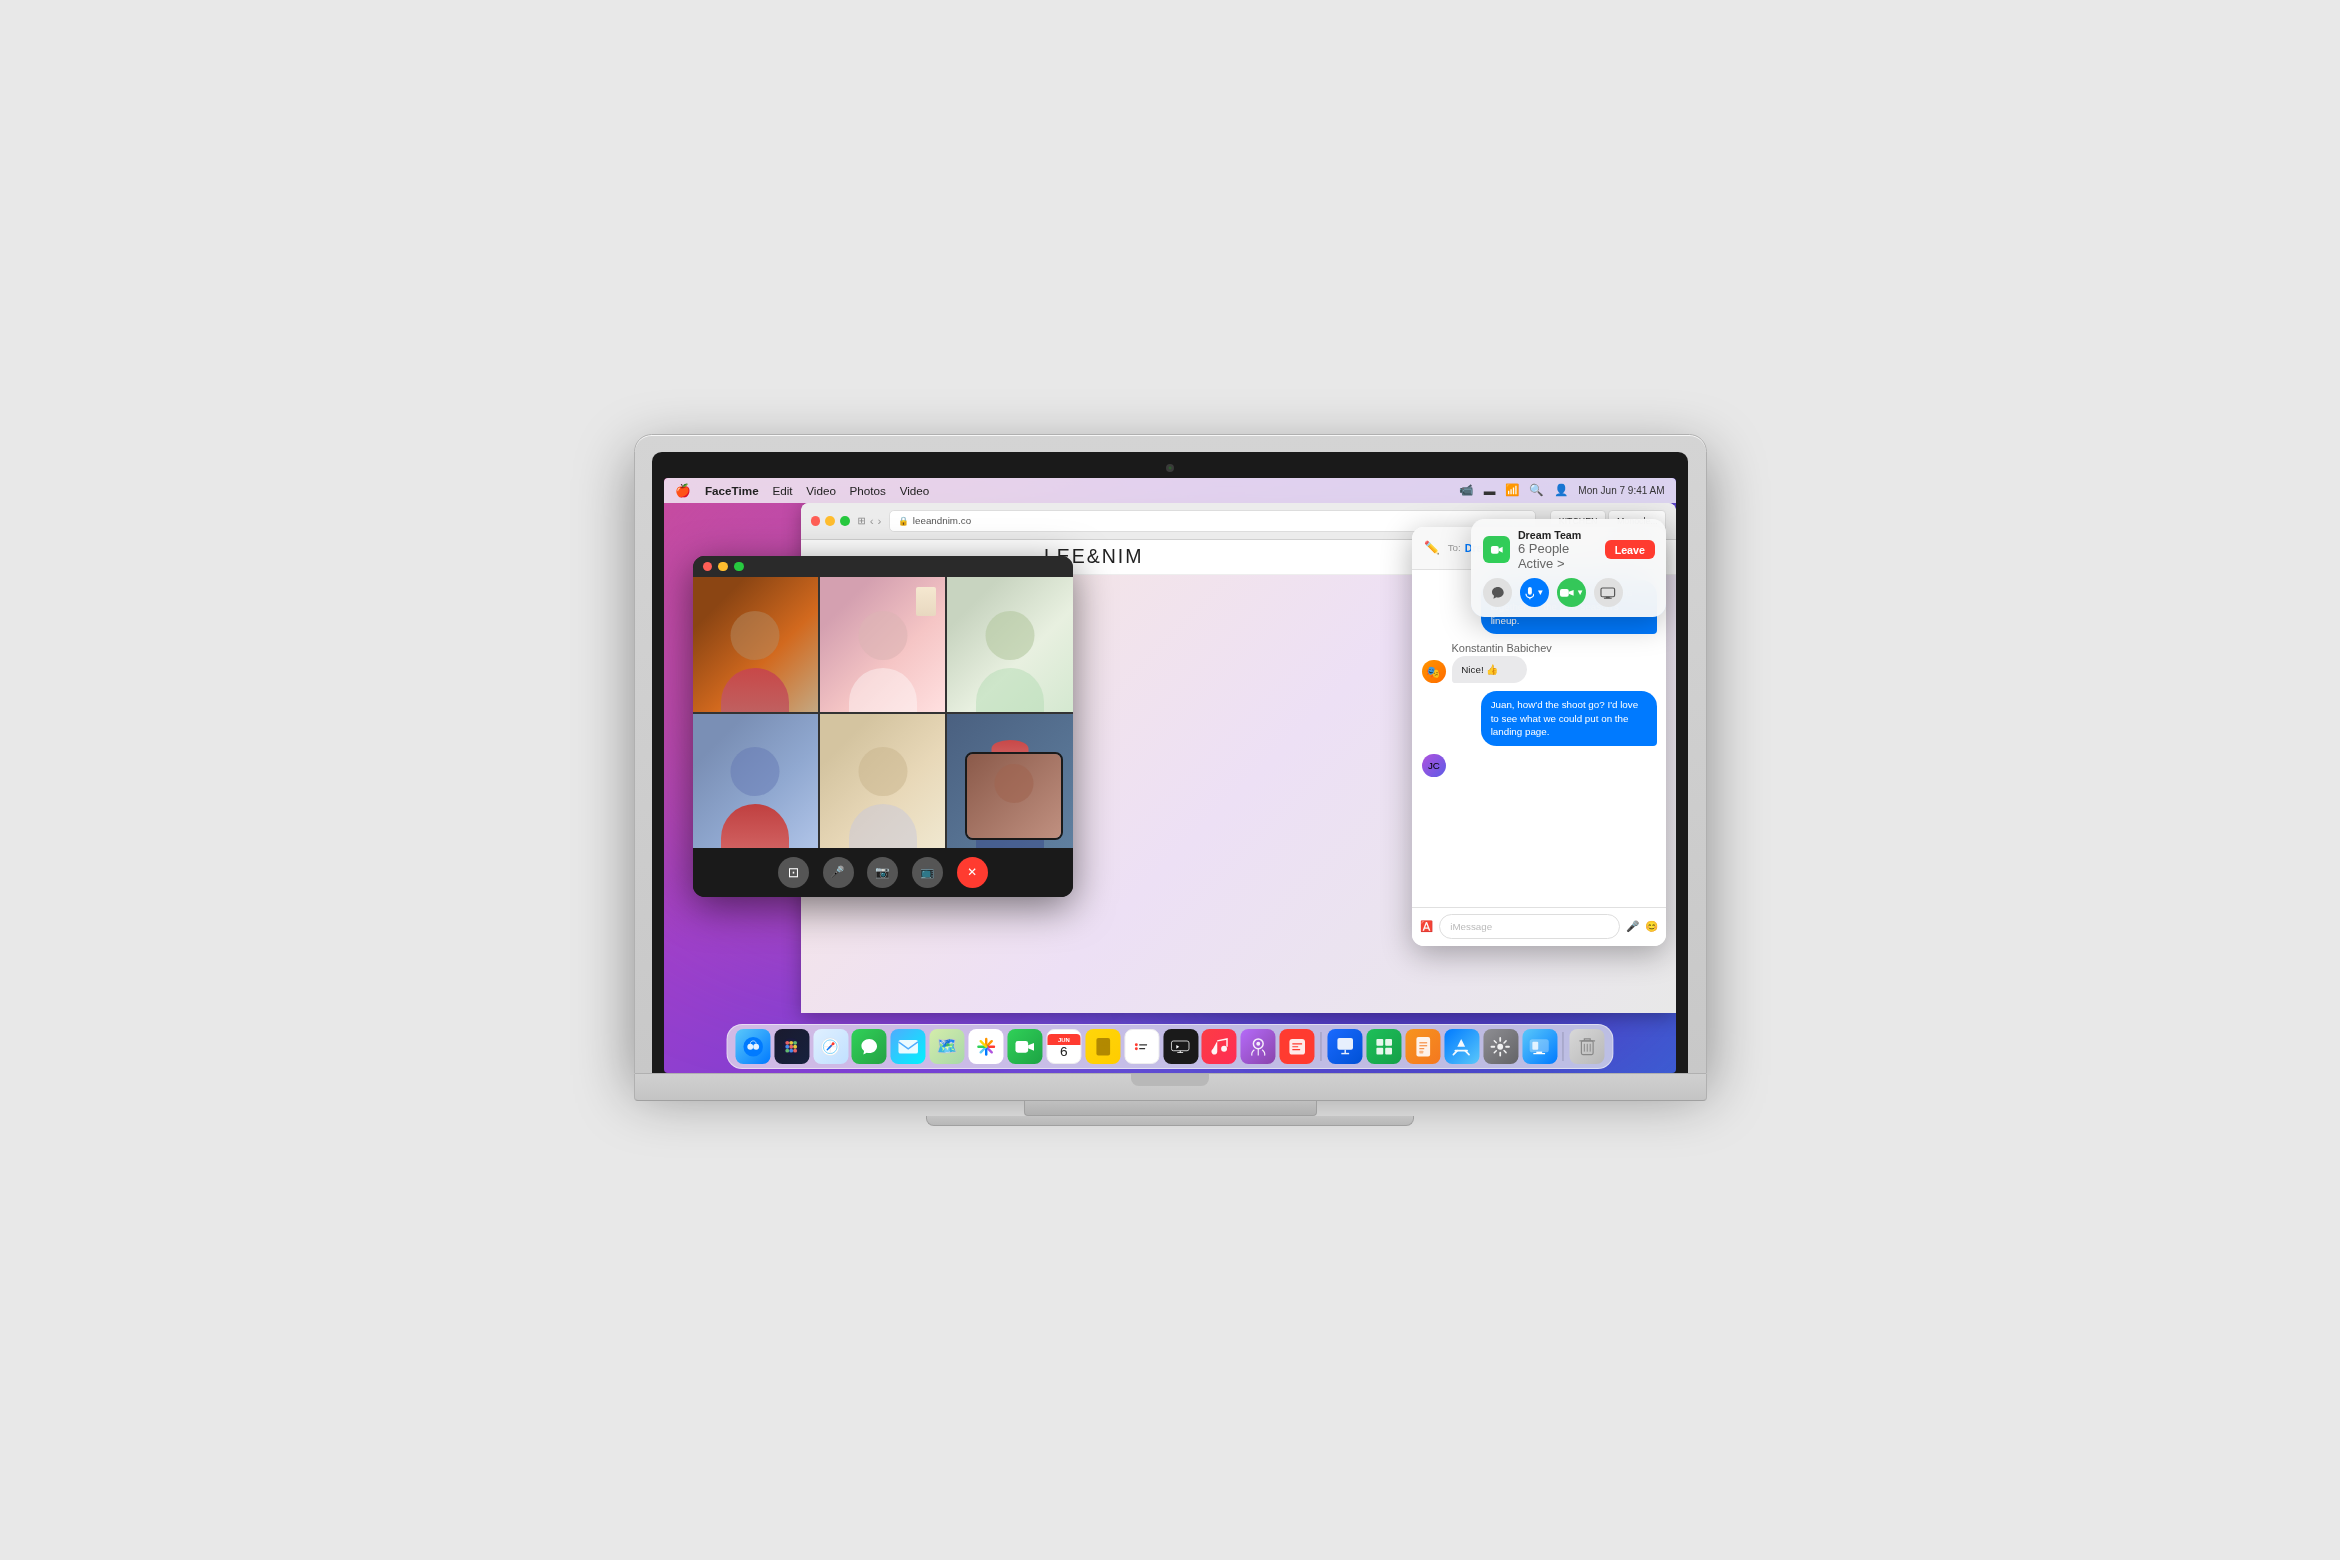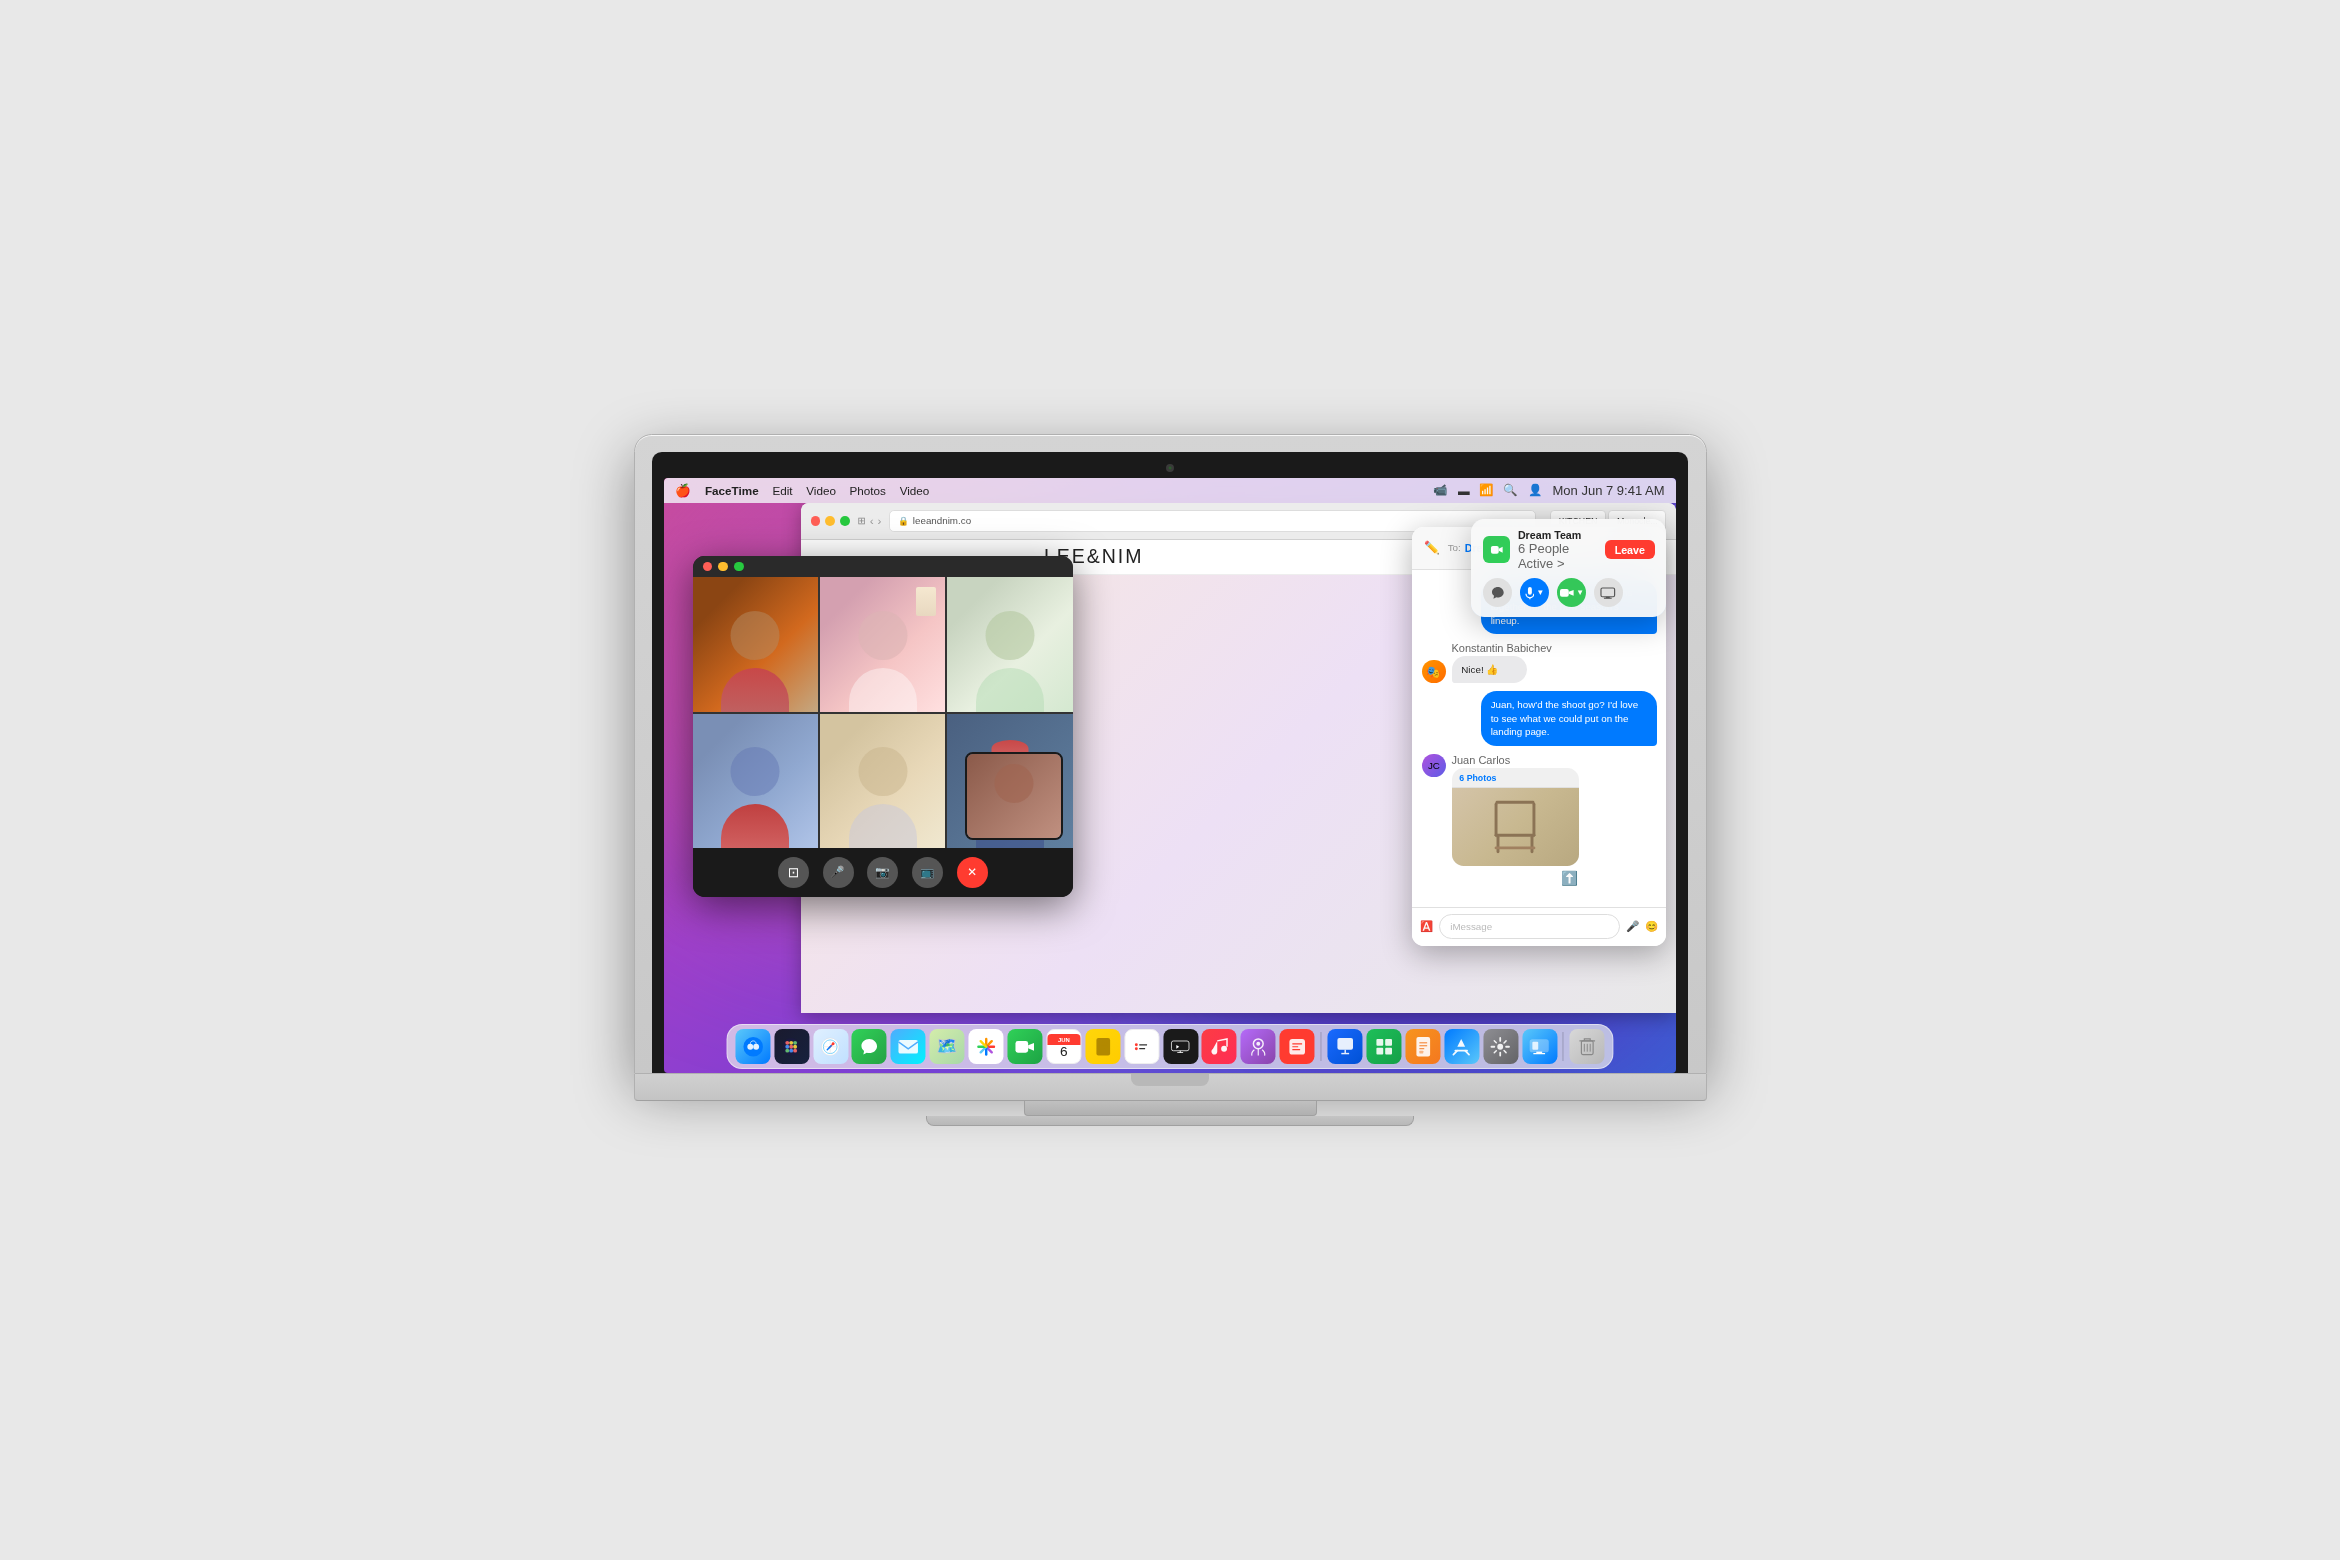--- a/index.html
+++ b/index.html
@@ -658,21 +658,21 @@
                 <span class="menu-item">Video</span>
                 <span class="menu-item">Photos</span>
                 <span class="menu-item">Video</span>
               </div>
               <div class="menubar-right">
                 <span class="menubar-icon">📹</span>
                 <span class="menubar-icon">▬</span>
                 <span class="menubar-icon">📶</span>
                 <span class="menubar-icon">🔍</span>
                 <span class="menubar-icon">👤</span>
-                <span style="font-size:13px;text-align:center;">Mon Jun 7  9:41 AM</span>
+                <span style="font-size:10px;text-align:center;">Mon Jun 7  9:41 AM</span>
               </div>
             </div>
 
             <div class="browser-window">
               <div class="browser-toolbar">
                 <div class="browser-controls">
                   <div class="browser-btn btn-red"></div>
                   <div class="browser-btn btn-yellow"></div>
                   <div class="browser-btn btn-green"></div>
                 </div>
@@ -804,39 +804,20 @@
                     <div class="msg-bubble-left">Nice! 👍</div>
                   </div>
                 </div>
 
                 <div style="display:flex;justify-content:flex-end;">
                   <div class="msg-bubble-right">Juan, how'd the shoot go? I'd love to see what we could put on the landing page.</div>
                 </div>
 
                 <div class="msg-row" style="align-items:flex-start;">
                   <div class="msg-avatar-sm" style="background:linear-gradient(135deg,#af52de,#5e5ce6);display:flex;align-items:center;justify-content:center;font-size:9.8px;">JC</div>
-                  <div>
-                    <div class="msg-sender-name">Juan Carlos</div>
-                    <div class="msg-photo-card">
-                      <div class="msg-photo-header">6 Photos</div>
-                      <div class="msg-photo-img">
-
-                        <svg width="68" height="68" viewBox="0 0 70 70" fill="none">
-                          <rect x="15" y="8" width="40" height="3" rx="1.5" fill="#8B7355"></rect>
-                          <rect x="14" y="10" width="3" height="35" rx="1.5" fill="#8B7355"></rect>
-                          <rect x="53" y="10" width="3" height="35" rx="1.5" fill="#8B7355"></rect>
-                          <rect x="14" y="42" width="42" height="3" rx="1.5" fill="#8B7355"></rect>
-                          <rect x="16" y="44" width="3" height="18" rx="1.5" fill="#8B7355"></rect>
-                          <rect x="51" y="44" width="3" height="18" rx="1.5" fill="#8B7355"></rect>
-                          <rect x="14" y="55" width="42" height="3" rx="1.5" fill="#a08060"></rect>
-                        </svg>
-                      </div>
-                    </div>
-                    <div style="font-size:13.7px;color:#007aff;margin-top:3.9px;text-align:right;">⬆️</div>
-                  </div>
                 </div>
               </div>
 
               <div class="msg-input-bar">
                 <span class="msg-input-icon">🅰️</span>
                 <div class="msg-input-field">
                   <span style="color:#bbb;">iMessage</span>
                 </div>
                 <span class="msg-input-icon">🎤</span>
                 <span class="msg-input-icon">😊</span>

